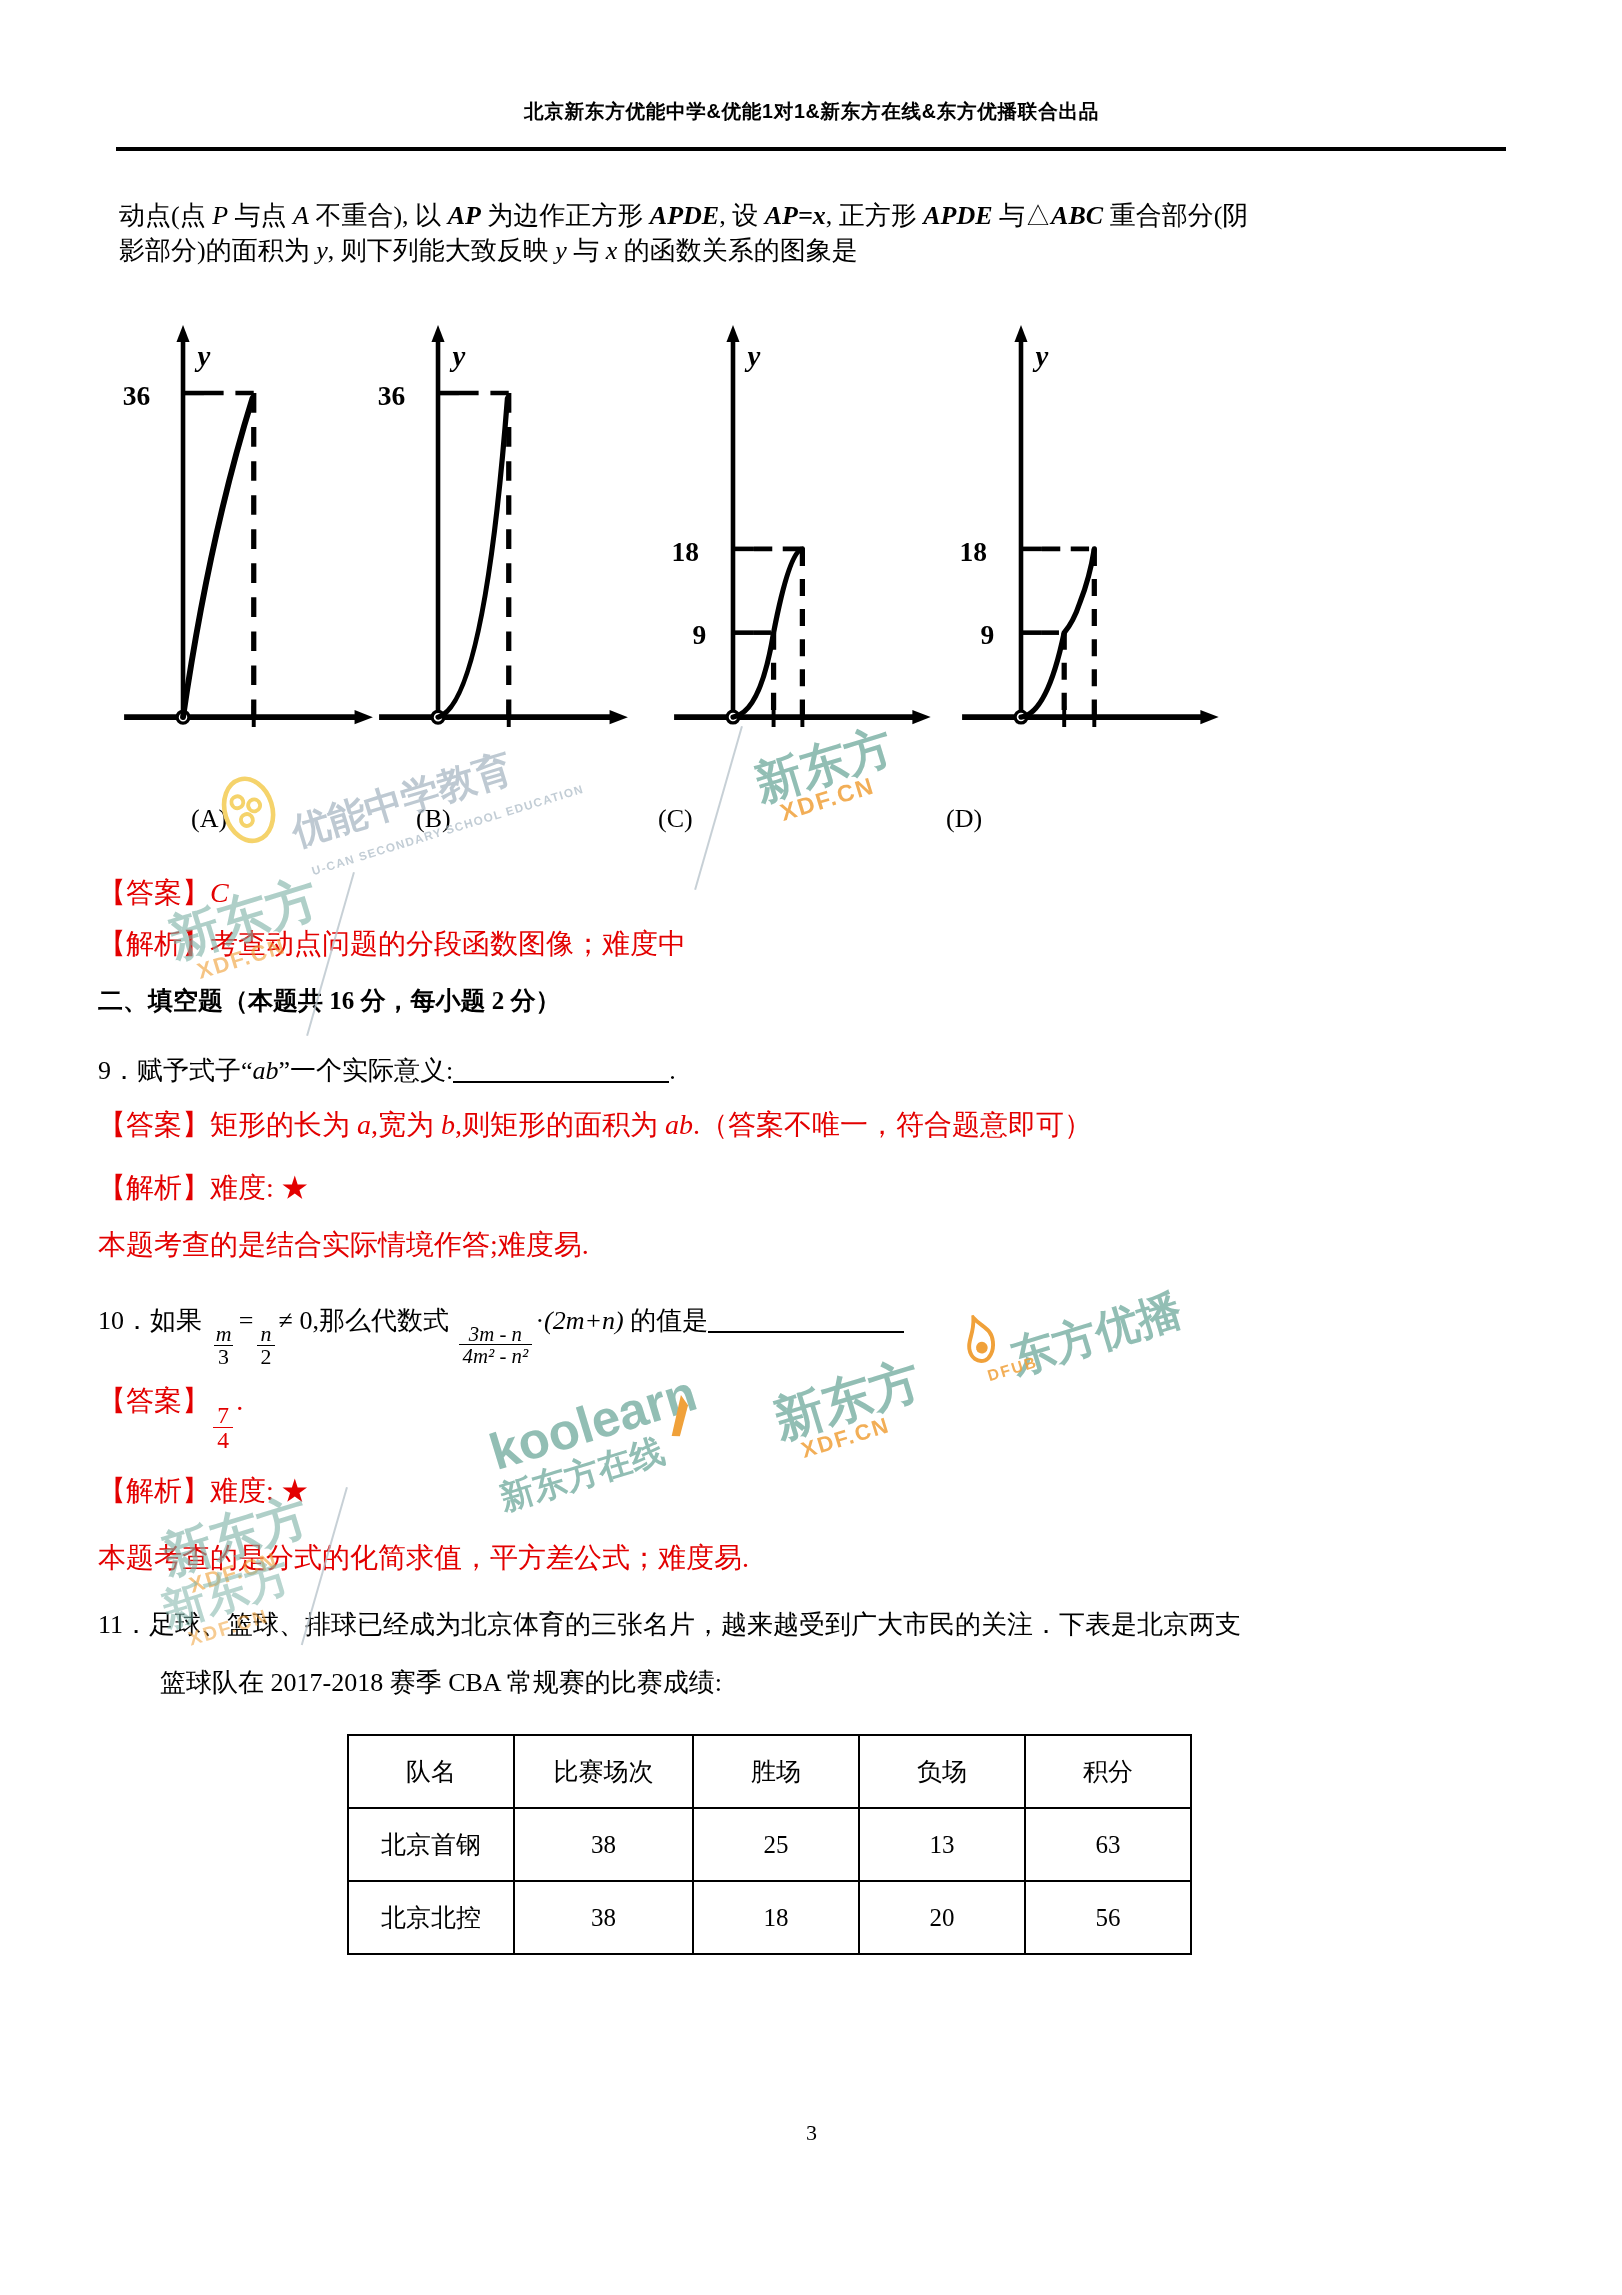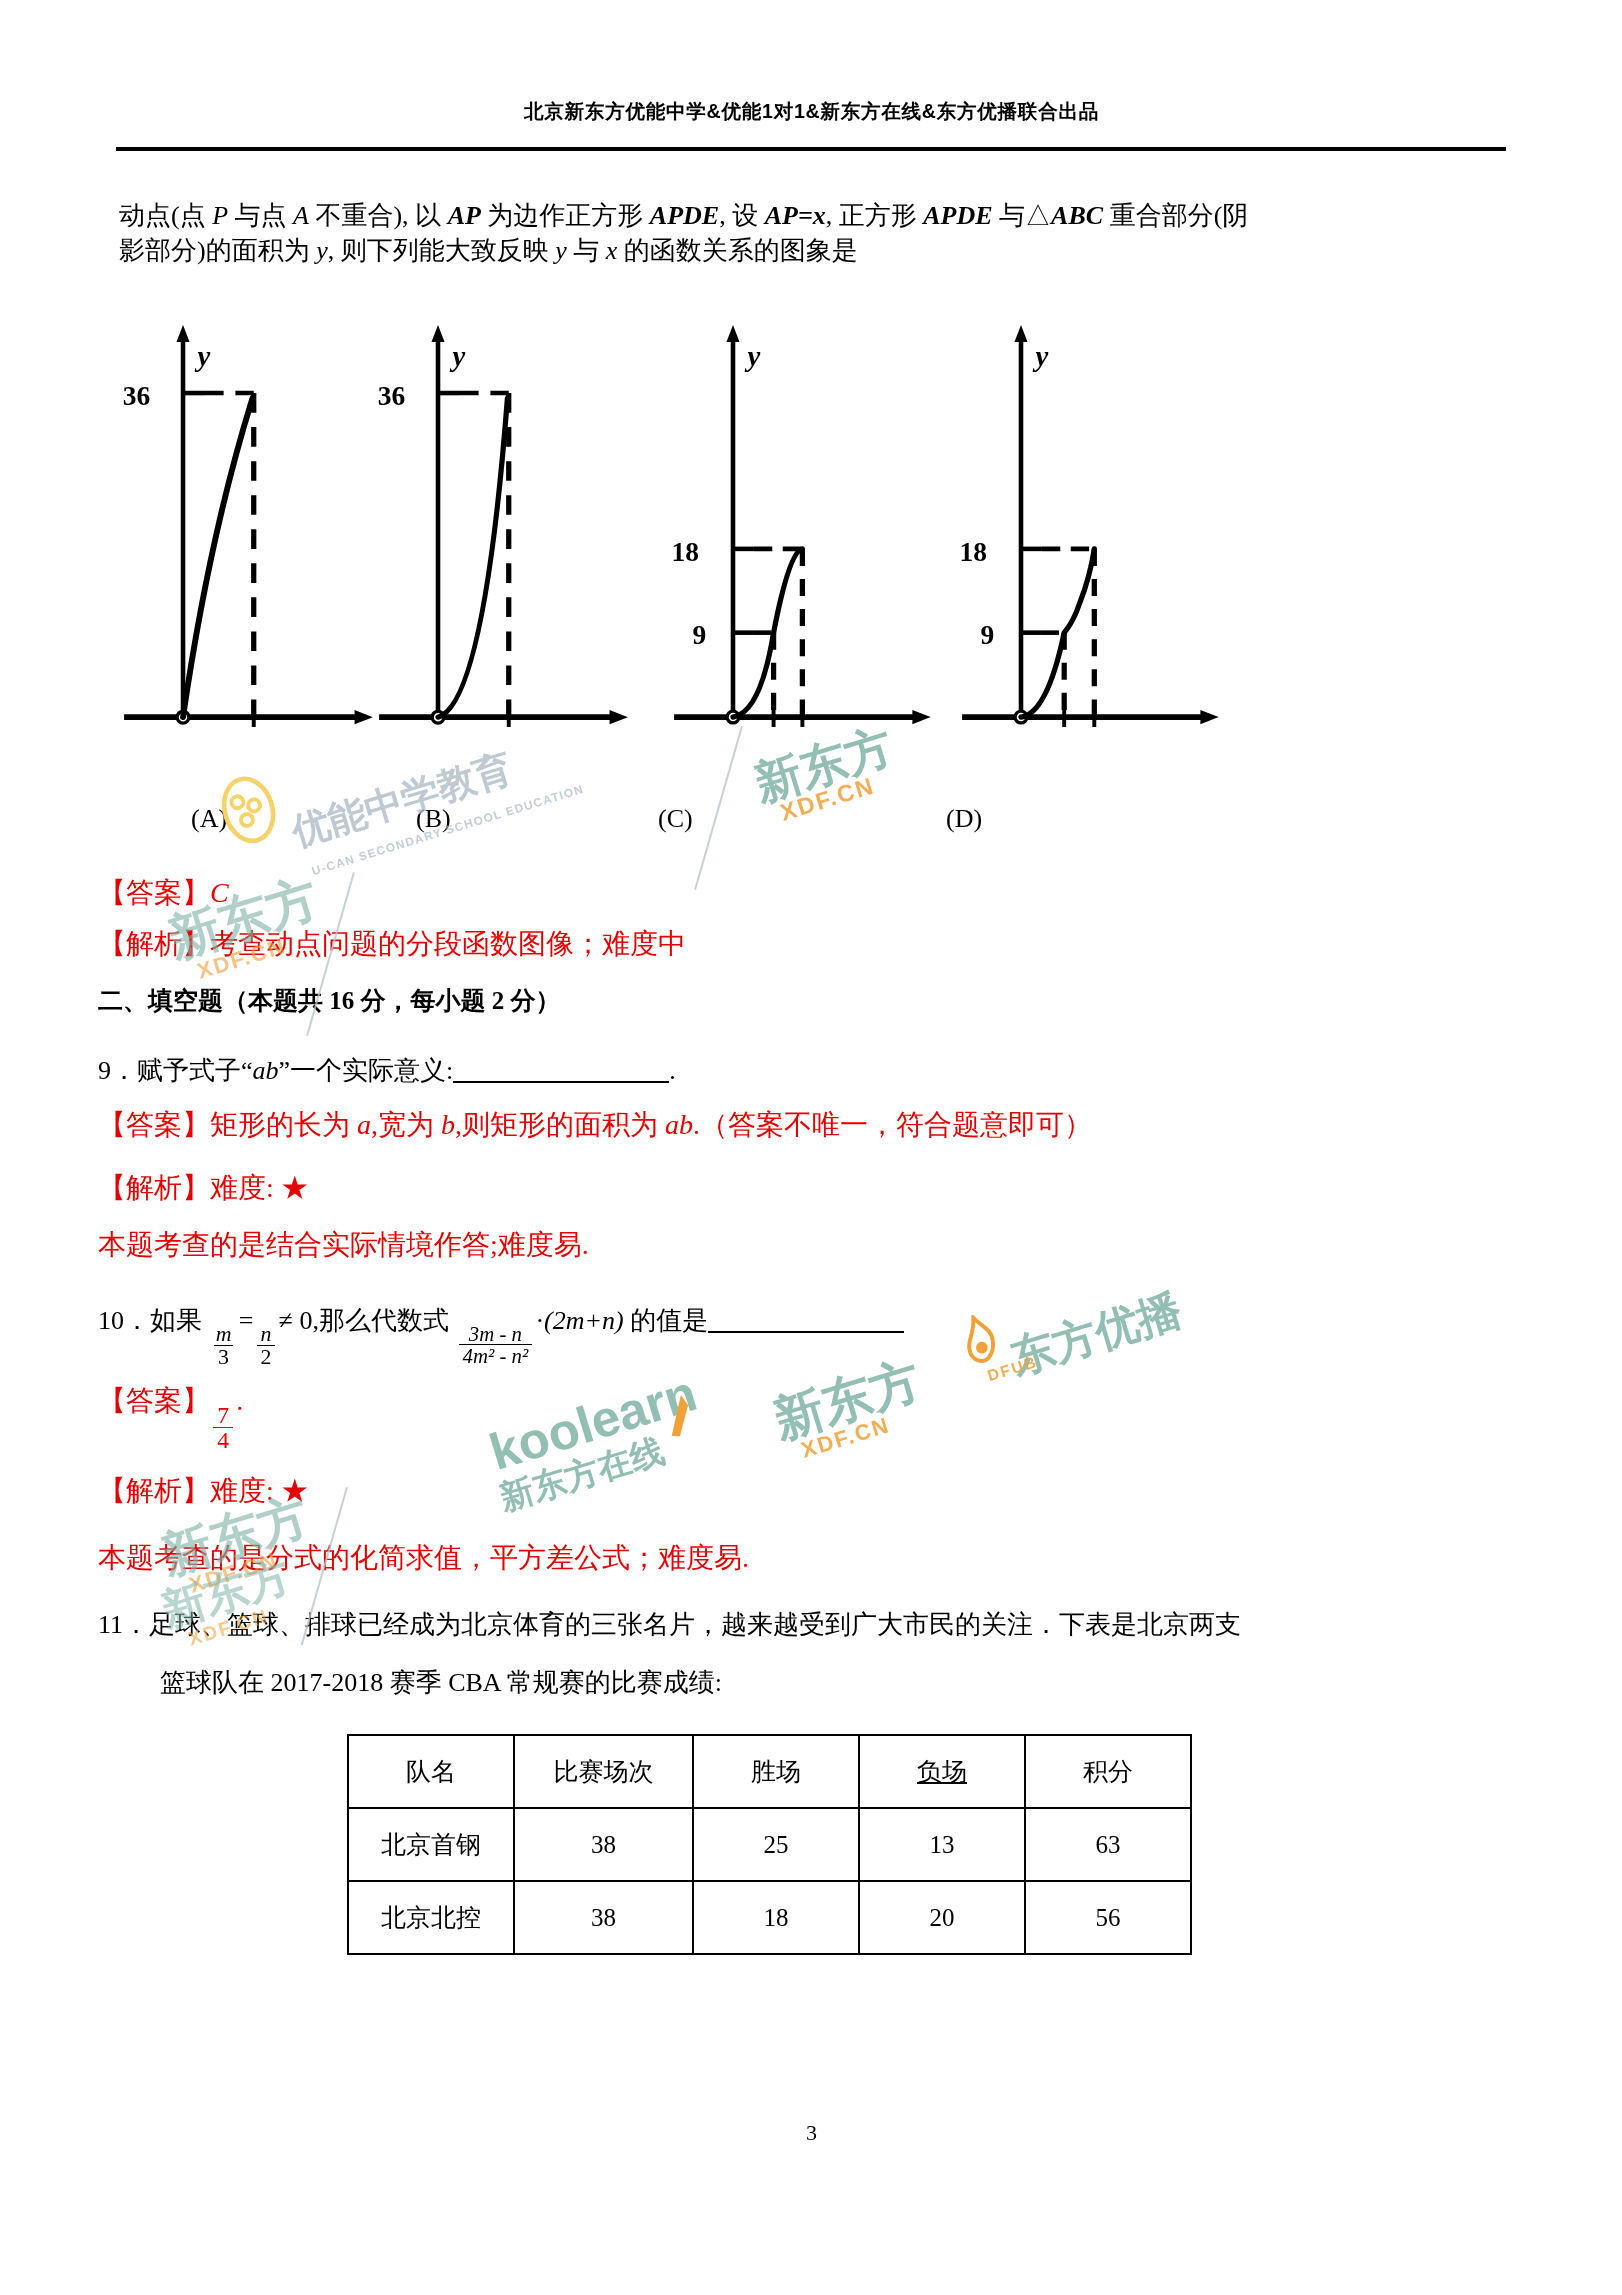--- a/index.html
+++ b/index.html
@@ -87,21 +87,21 @@
   .scoretable td, .scoretable th {
     border:2px solid #000;
     text-align:center;
     font-weight:normal;
     padding:0;
     height:71px;
   }
   .scoretable .c0 { width:164px;margin-top:30px; }
   .scoretable .c1 { width:177px; }
   .scoretable .c2 { width:164px; }
-  .scoretable .c3 { width:164px;text-decoration:underline; }
+  .scoretable .c3 { width:164px; }
   .scoretable .c4 { width:164px; }
 
   
   .pagenum {
     position:absolute; left:0; top:2120px; width:1623px;
     text-align:center; font-size:22px;
   }
 
   
   .wm { position:absolute; pointer-events:none; user-select:none; }

